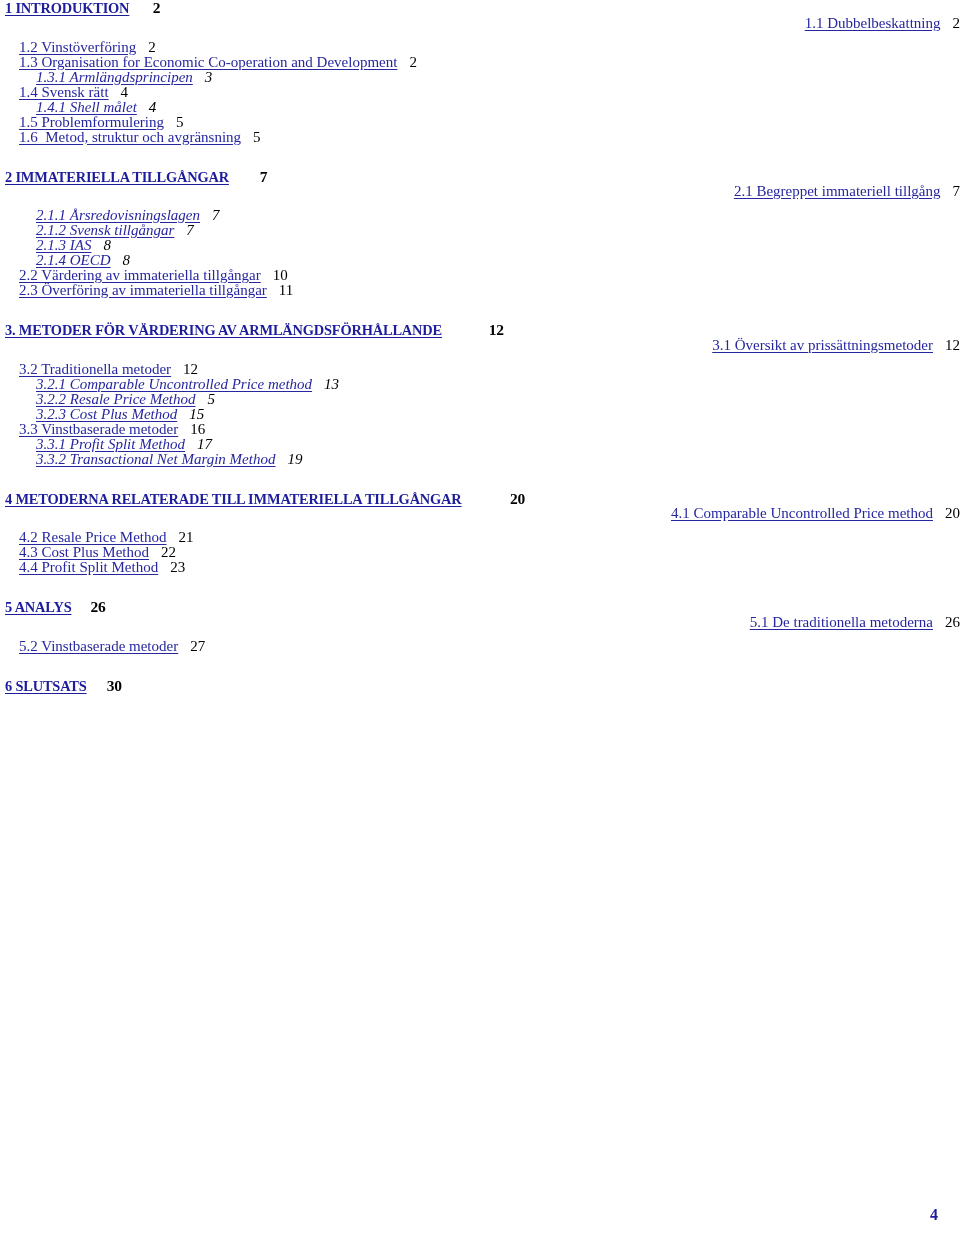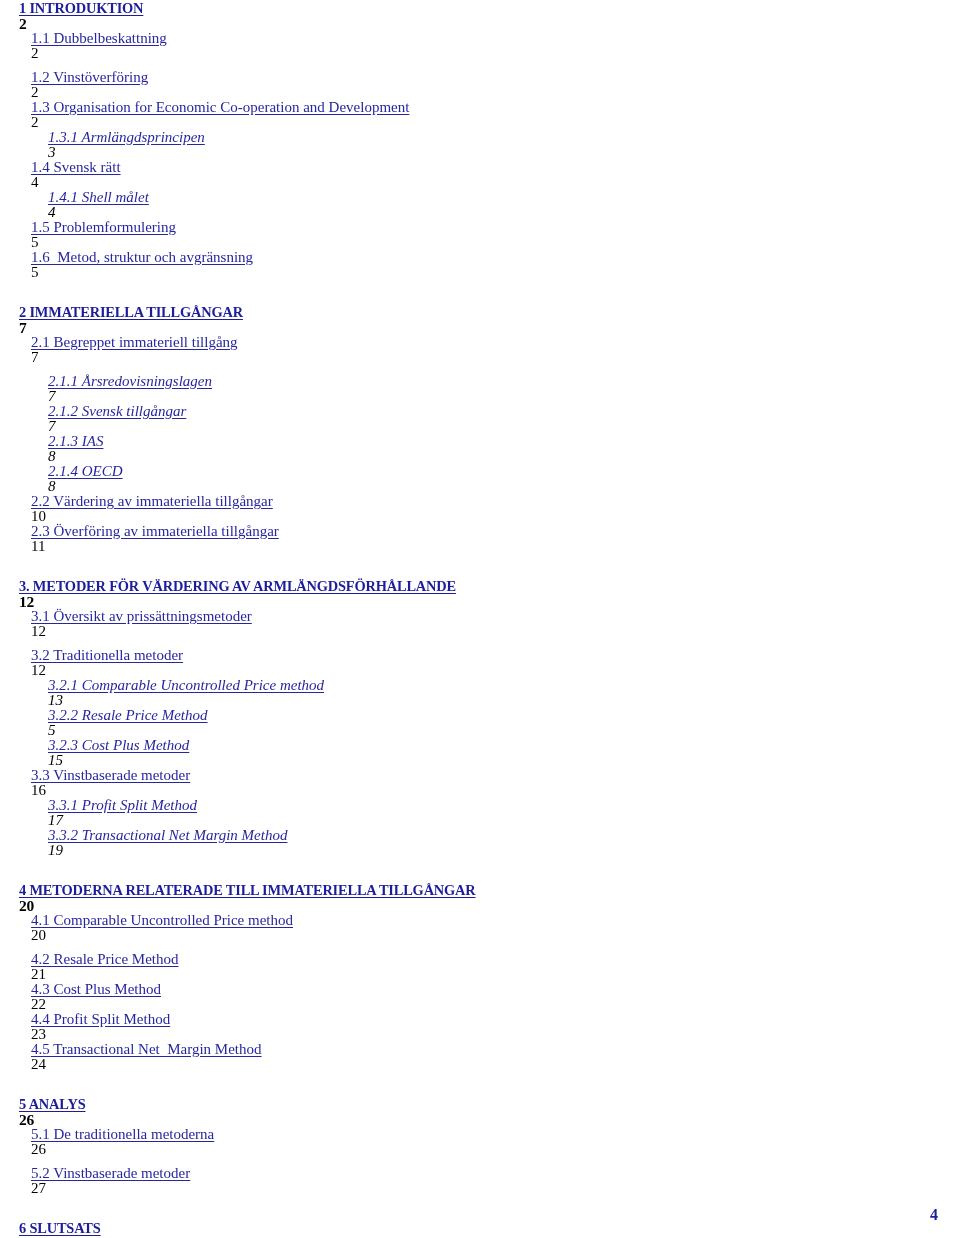--- a/index.html
+++ b/index.html
@@ -20,21 +20,20 @@
     left: 0;
     top: 0;
     width: 960px;
   }
 
   .toc-row {
     display: flex;
     align-items: baseline;
     white-space: pre;
     line-height: 1.0;
-    flex-direction: column;
   }
 
   
   .lvl1 {
     margin-top: 0;
     padding-left: 5px;
     font-size: 15.5px;
     font-weight: bold;
     letter-spacing: -0.2px;
   }
@@ -88,20 +87,21 @@
     font-style: italic;
     margin-left: 12px;
   }
 
   
   .gap-before {
     margin-top: 24px;
   }
   .gap-after {
     margin-bottom: 9px;
+    justify-content: flex-end;
   }
 
   .footer-page {
     position: absolute;
     right: 22px;
     bottom: 14px;
     font-size: 16px;
     font-weight: bold;
     color: #1c1c9c;
     font-family: "Liberation Serif", "DejaVu Serif", serif;
@@ -135,20 +135,19 @@
     <div class="toc-row lvl3"><span class="title">3.2.2 Resale Price Method</span><span class="pagenum">5</span></div>
     <div class="toc-row lvl3"><span class="title">3.2.3 Cost Plus Method</span><span class="pagenum">15</span></div>
     <div class="toc-row lvl2"><span class="title">3.3 Vinstbaserade metoder</span><span class="pagenum">16</span></div>
     <div class="toc-row lvl3"><span class="title">3.3.1 Profit Split Method</span><span class="pagenum">17</span></div>
     <div class="toc-row lvl3"><span class="title">3.3.2 Transactional Net Margin Method</span><span class="pagenum">19</span></div>
     <div class="toc-row lvl1 gap-before"><span class="title">4 METODERNA RELATERADE TILL IMMATERIELLA TILLGÅNGAR</span><span class="pagenum">20</span></div>
     <div class="toc-row lvl2 gap-after"><span class="title">4.1 Comparable Uncontrolled Price method</span><span class="pagenum">20</span></div>
     <div class="toc-row lvl2"><span class="title">4.2 Resale Price Method</span><span class="pagenum">21</span></div>
     <div class="toc-row lvl2"><span class="title">4.3 Cost Plus Method</span><span class="pagenum">22</span></div>
     <div class="toc-row lvl2"><span class="title">4.4 Profit Split Method</span><span class="pagenum">23</span></div>
-    <div class="toc-row lvl2"><span class="title">4.5 Transactional Net  Margin Method</span><span class="pagenum">24</span></div>
     <div class="toc-row lvl1 gap-before"><span class="title">5 ANALYS</span><span class="pagenum">26</span></div>
     <div class="toc-row lvl2 gap-after"><span class="title">5.1 De traditionella metoderna</span><span class="pagenum">26</span></div>
     <div class="toc-row lvl2"><span class="title">5.2 Vinstbaserade metoder</span><span class="pagenum">27</span></div>
     <div class="toc-row lvl1 gap-before"><span class="title">6 SLUTSATS</span><span class="pagenum">30</span></div>
   </div>
 
 <div class="footer-page">4</div>
 
 </body></html>

